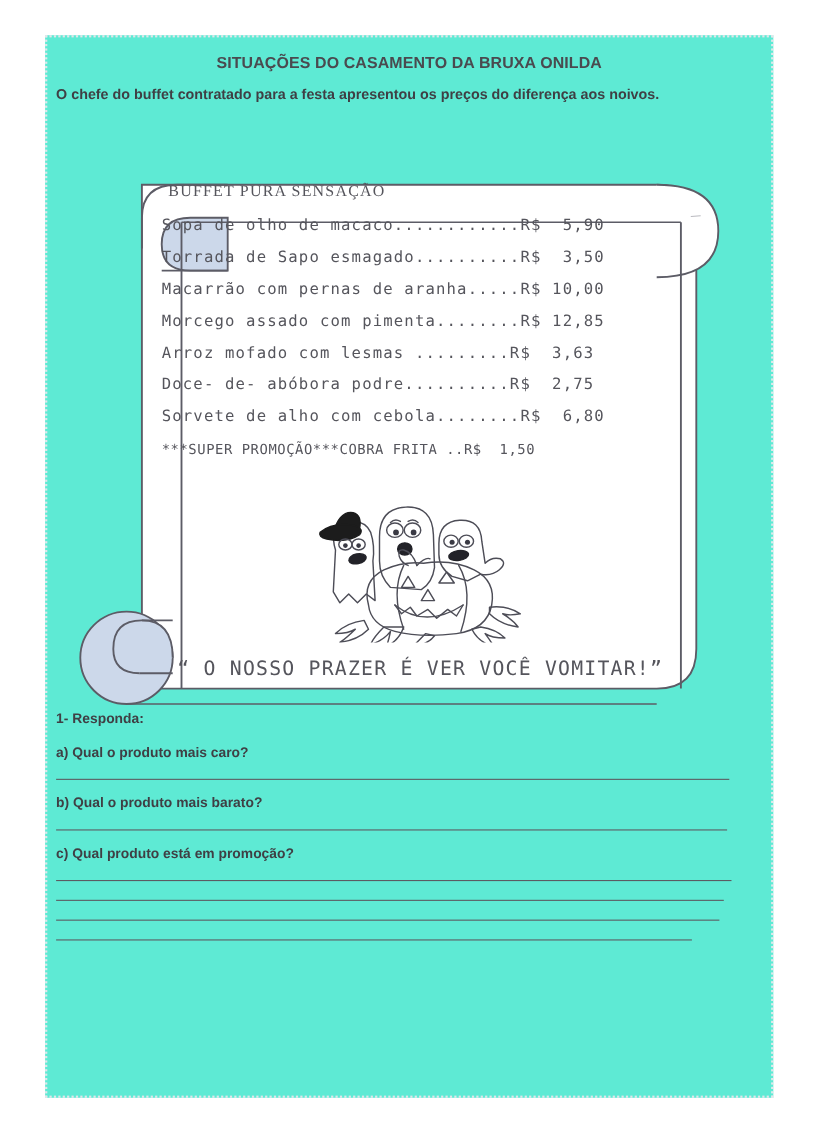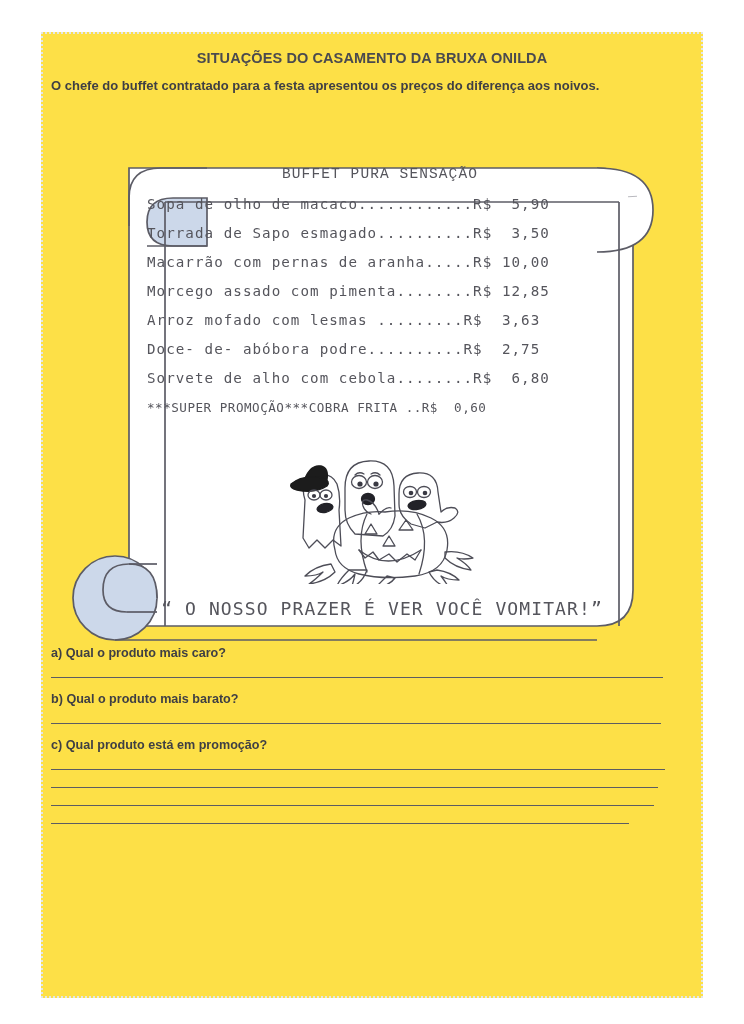--- a/index.html
+++ b/index.html
@@ -17,21 +17,21 @@
 
   
   #page-sheet {
     position: absolute;
     left: 41px;
     top: 32px;
     width: 662px;
     height: 966px;
     box-sizing: border-box;
     border: 2px dotted #e3e6ea;
-    background: #fde047;
+    background: #5eead4;
   }
 
   
   #worksheet-title {
     position: absolute;
     left: 0; right: 0;
     top: 16px;
     text-align: center;
     font-size: 14.5px;
     font-weight: bold;
@@ -64,25 +64,25 @@
   }
 
   
   #menu-block {
     position: absolute;
     left: 90px;
     top: 60px;
     width: 460px;
   }
   #menu-heading {
-    font-family: Liberation Mono, monospace;
+    font-family: Liberation Serif, serif;
     font-size: 14.5px;
     letter-spacing: 1.1px;
     color: #55555c;
-    text-align: center;
+    text-align: left;
     padding-left: 6px;
     margin-bottom: 8px;
     white-space: nowrap;
   }
   .menu-line {
     font-family: "DejaVu Sans Mono", "Liberation Mono", monospace;
     font-size: 14.2px;
     letter-spacing: 1.05px;
     color: #55555c;
     white-space: pre;
@@ -196,21 +196,21 @@
     <div id="menu-block">
       <div id="menu-heading">BUFFET PURA SENSAÇÃO</div>
 
       <div class="menu-line">Sopa de olho de macaco............R$  5,90</div>
       <div class="menu-line">Torrada de Sapo esmagado..........R$  3,50</div>
       <div class="menu-line">Macarrão com pernas de aranha.....R$ 10,00</div>
       <div class="menu-line">Morcego assado com pimenta........R$ 12,85</div>
       <div class="menu-line">Arroz mofado com lesmas .........R$  3,63</div>
       <div class="menu-line">Doce- de- abóbora podre..........R$  2,75</div>
       <div class="menu-line">Sorvete de alho com cebola........R$  6,80</div>
-      <div class="menu-line promo">***SUPER PROMOÇÃO***COBRA FRITA ..R$  0,60</div>
+      <div class="menu-line promo">***SUPER PROMOÇÃO***COBRA FRITA ..R$  1,50</div>
     </div>
 
     <div id="illustration">
       <svg viewBox="0 0 230 130" xmlns="http://www.w3.org/2000/svg">
         <g fill="none" stroke="#4d4d57" stroke-width="1.3" stroke-linecap="round" stroke-linejoin="round">
 
           <path d="M30 46 Q24 28 40 22 Q56 17 62 30 Q66 42 64 56
                    L66 92 L58 86 L50 94 L42 86 L34 94 L28 84 Z"></path>
 
           <path d="M28 30 Q34 10 46 12 Q54 14 52 26 Q50 32 44 34
@@ -276,20 +276,21 @@
       </svg>
     </div>
 
     <div id="menu-slogan">“ O NOSSO PRAZER É  VER VOCÊ  VOMITAR!”</div>
   </div>
 
   <div id="stray-dash-mark"></div>
 
   <div id="questions">
 
+    <div class="q-text q-heading">1- Responda:</div>
 
     <div class="q-text">a) Qual o produto mais caro?</div>
     <div class="answer-rule short-a"></div>
 
     <div class="q-text">b) Qual o produto mais barato?</div>
     <div class="answer-rule short-b"></div>
 
     <div class="q-text">c) Qual produto está em promoção?</div>
     <div class="answer-rule short-c"></div>
 

